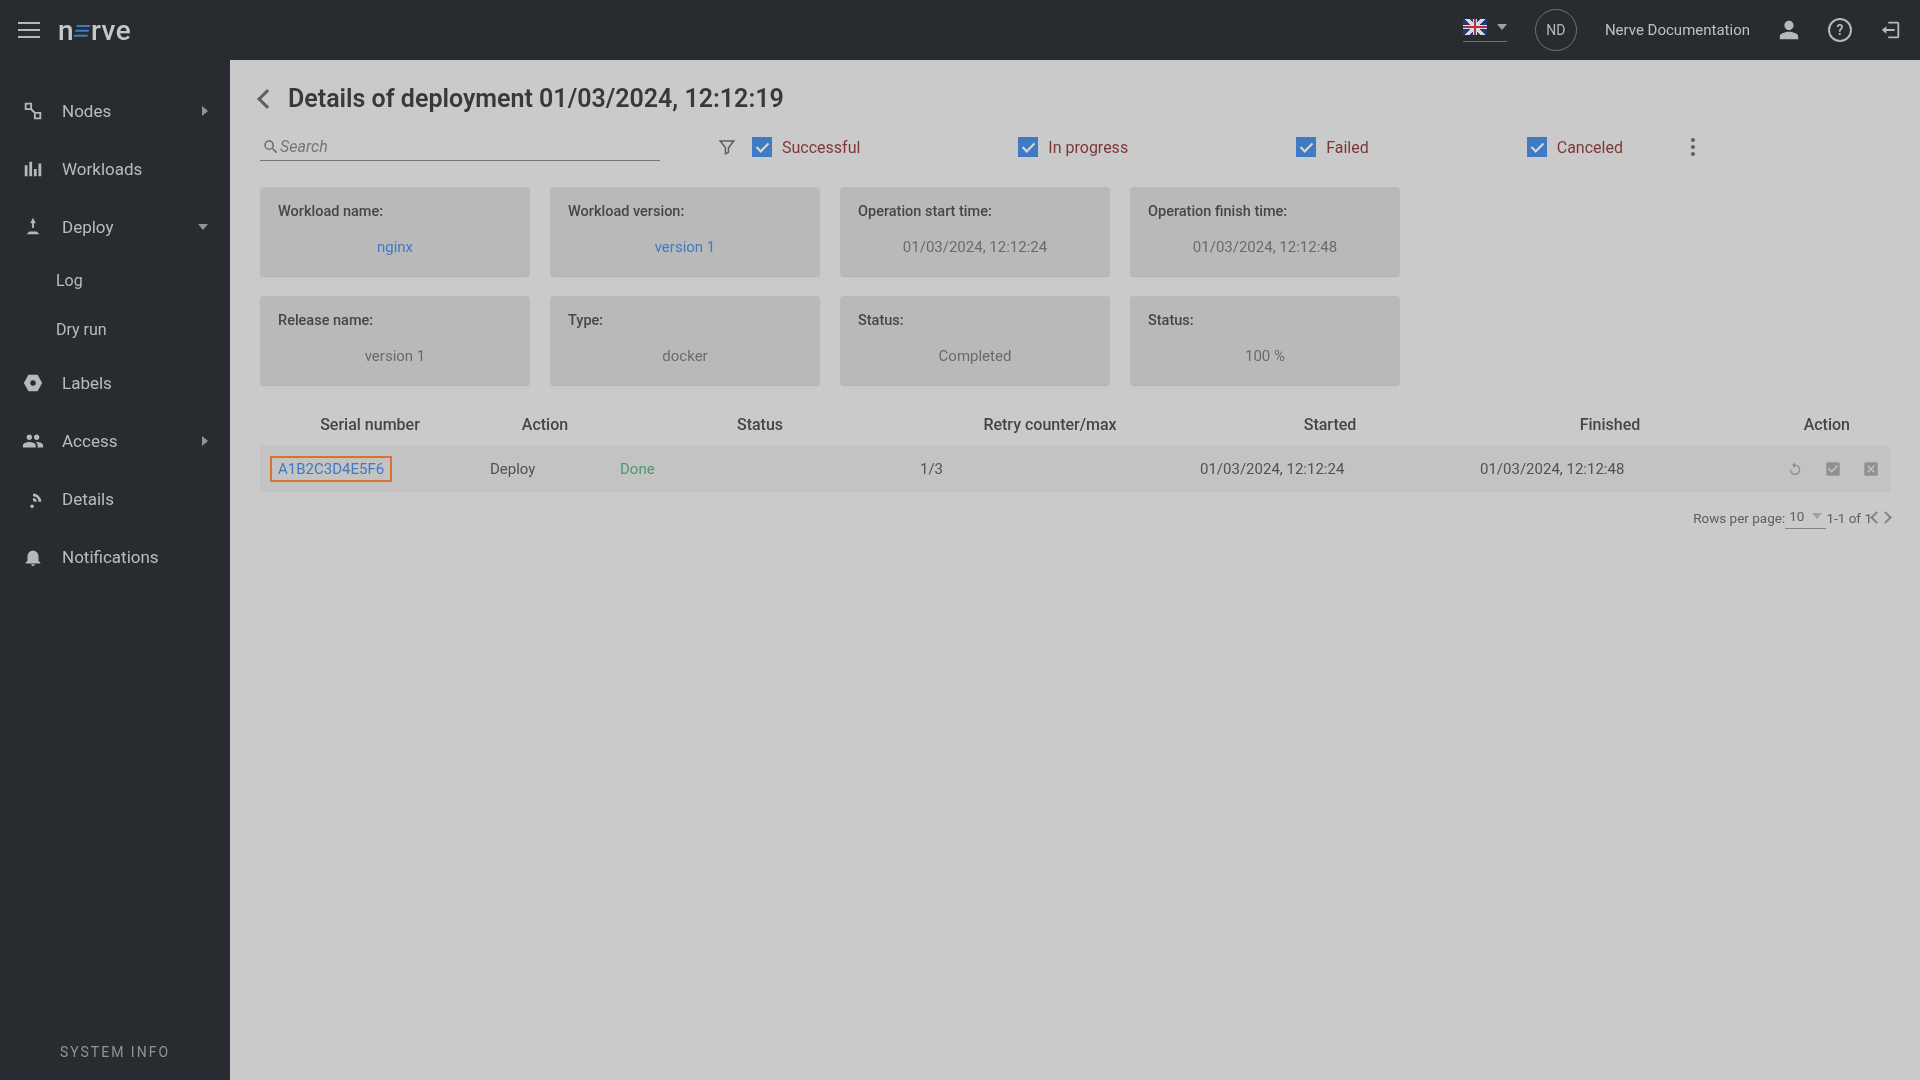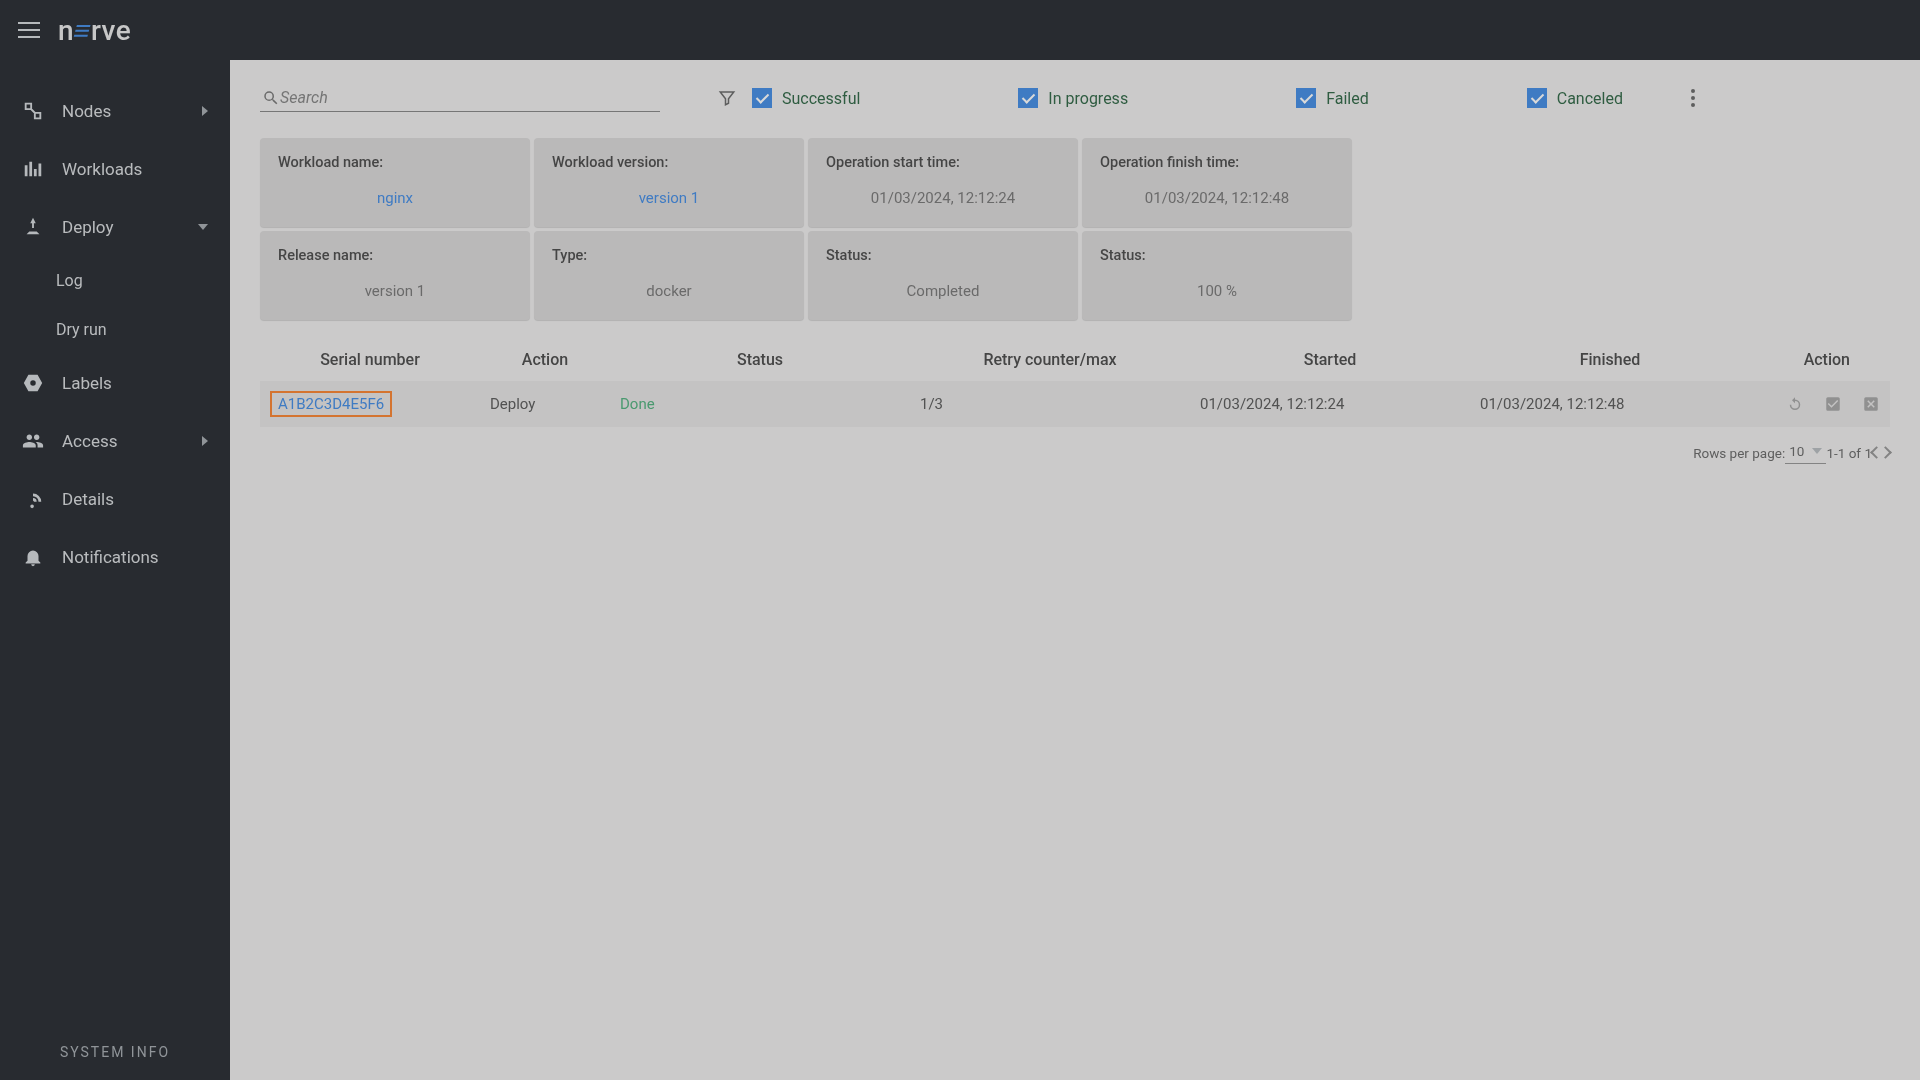--- a/index.html
+++ b/index.html
@@ -36,31 +36,31 @@
   .sysinfo{position:absolute;bottom:20px;left:0;right:0;text-align:center;font-size:14px;letter-spacing:2px;color:#9aa0a6;}
   
   .main{position:absolute;top:60px;left:230px;right:0;bottom:0;background:#ecebeb;padding:24px 30px;}
   .page-head{display:flex;align-items:center;gap:14px;margin-bottom:20px;}
   .back-chev{width:14px;height:14px;border-left:3px solid #555;border-bottom:3px solid #555;transform:rotate(45deg);cursor:pointer;}
   .page-title{font-size:25px;font-weight:600;color:#222;}
   .filter-row{display:flex;align-items:center;gap:8px;margin-bottom:26px;}
   .search-wrap{display:flex;align-items:center;border-bottom:1px solid #777;width:400px;padding:4px 2px;}
   .search-wrap input{border:none;background:transparent;outline:none;font-size:16px;flex:1;color:#444;font-style:italic;}
   .funnel{margin-left:50px;width:18px;height:18px;fill:#555;}
-  .chk{display:flex;align-items:center;gap:10px;margin-left:14px;font-size:16px;color:#14532d;}
+  .chk{display:flex;align-items:center;gap:10px;margin-left:14px;font-size:16px;color:#7f1d1d;}
   .chkbox{width:20px;height:20px;border:2px solid #2a7de1;background:#2a7de1;position:relative;}
   .chkbox::after{content:"";position:absolute;left:5px;top:1px;width:5px;height:10px;border:solid #fff;border-width:0 2px 2px 0;transform:rotate(45deg);}
   .chk.success{margin-left:8px;}
   .chk.inprog{margin-left:150px;}
   .chk.failed{margin-left:160px;}
   .chk.canceled{margin-left:150px;}
   .kebab{margin-left:60px;display:flex;flex-direction:column;gap:3px;cursor:pointer;}
   .kebab span{width:4px;height:4px;background:#555;border-radius:50%;}
   
-  .cards{display:grid;grid-template-columns:repeat(4,270px);gap:4px;margin-bottom:18px;}
+  .cards{display:grid;grid-template-columns:repeat(4,270px);gap:20px;margin-bottom:18px;}
   .card{background:#d5d3d3;border-radius:4px;padding:16px 18px 20px;box-shadow:0 1px 1px rgba(0,0,0,0.15);}
   .card .label{font-size:14.5px;color:#333;font-weight:500;margin-bottom:18px;}
   .card .value{text-align:center;font-size:15px;color:#666;}
   .card .value.link{color:#2a7de1;}
   
   .tbl{width:100%;border-collapse:collapse;}
   .tbl th{text-align:center;font-weight:500;font-size:16px;color:#333;padding:12px 10px;}
   .tbl td{font-size:15px;color:#444;padding:14px 10px;background:#e2e1e1;}
   .serial-link{color:#2a7de1;border:2px solid #f97316;padding:2px 6px;}
   .status-done{color:#3aa76d;}
@@ -82,20 +82,35 @@
   <div class="hamburger">
       <span></span>
       <span></span>
       <span></span>
     </div>
   <div class="logo">
     <span>n</span>
       <span class="slash">≡</span>
       <span>rve</span>
   </div>
+  <div class="top-right">
+    <div class="lang-wrap">
+      <div class="flag"></div>
+      <div class="chev-down"></div>
+    </div>
+    <div class="avatar-circle">ND</div>
+    <div class="top-link">Nerve Documentation</div>
+    <svg class="top-icon" viewBox="0 0 24 24">
+        <path d="M12 12c2.7 0 5-2.3 5-5s-2.3-5-5-5-5 2.3-5 5 2.3 5 5 5zm0 2c-3.3 0-10 1.7-10 5v3h20v-3c0-3.3-6.7-5-10-5z"></path>
+      </svg>
+    <div class="top-icon help">?</div>
+    <svg class="top-icon" viewBox="0 0 24 24">
+        <path d="M16 13v-2H7V8l-5 4 5 4v-3h9zm3-10H9v2h10v14H9v2h10c1.1 0 2-.9 2-2V5c0-1.1-.9-2-2-2z"></path>
+      </svg>
+  </div>
 </div>
 
 <div class="sidebar">
   <div class="nav-item">
     <svg class="ico" viewBox="0 0 24 24">
         <path d="M4 4h6v6H4zM14 14h6v6h-6zM9 9l6 6" stroke="#cfd3d7" stroke-width="2" fill="none"></path>
       </svg>
     <span>Nodes</span>
     <div class="arrow"></div>
   </div>
@@ -136,20 +151,24 @@
   <div class="nav-item">
     <svg class="ico" viewBox="0 0 24 24">
         <path d="M12 22a2 2 0 002-2h-4a2 2 0 002 2zm6-6V11a6 6 0 10-12 0v5l-2 2v1h16v-1l-2-2z"></path>
       </svg>
     <span>Notifications</span>
   </div>
   <div class="sysinfo">SYSTEM INFO</div>
 </div>
 
 <div class="main">
+  <div class="page-head">
+    <div class="back-chev"></div>
+    <div class="page-title">Details of deployment 01/03/2024, 12:12:19</div>
+  </div>
 
   <div class="filter-row">
     <div class="search-wrap">
       <svg width="18" height="18" fill="#666" viewBox="0 0 24 24">
           <path d="M15.5 14h-.79l-.28-.27A6.471 6.471 0 0016 9.5 6.5 6.5 0 109.5 16c1.61 0 3.09-.59 4.23-1.57l.27.28v.79l5 4.99L20.49 19l-4.99-5zM9.5 14A4.5 4.5 0 119.5 5a4.5 4.5 0 010 9z"></path>
         </svg>
       <input placeholder="Search" style="">
     </div>
     <svg class="funnel" viewBox="0 0 24 24">
         <path d="M3 4h18l-7 9v6l-4 2v-8L3 4z" fill="none" stroke="#555" stroke-width="2"></path>

